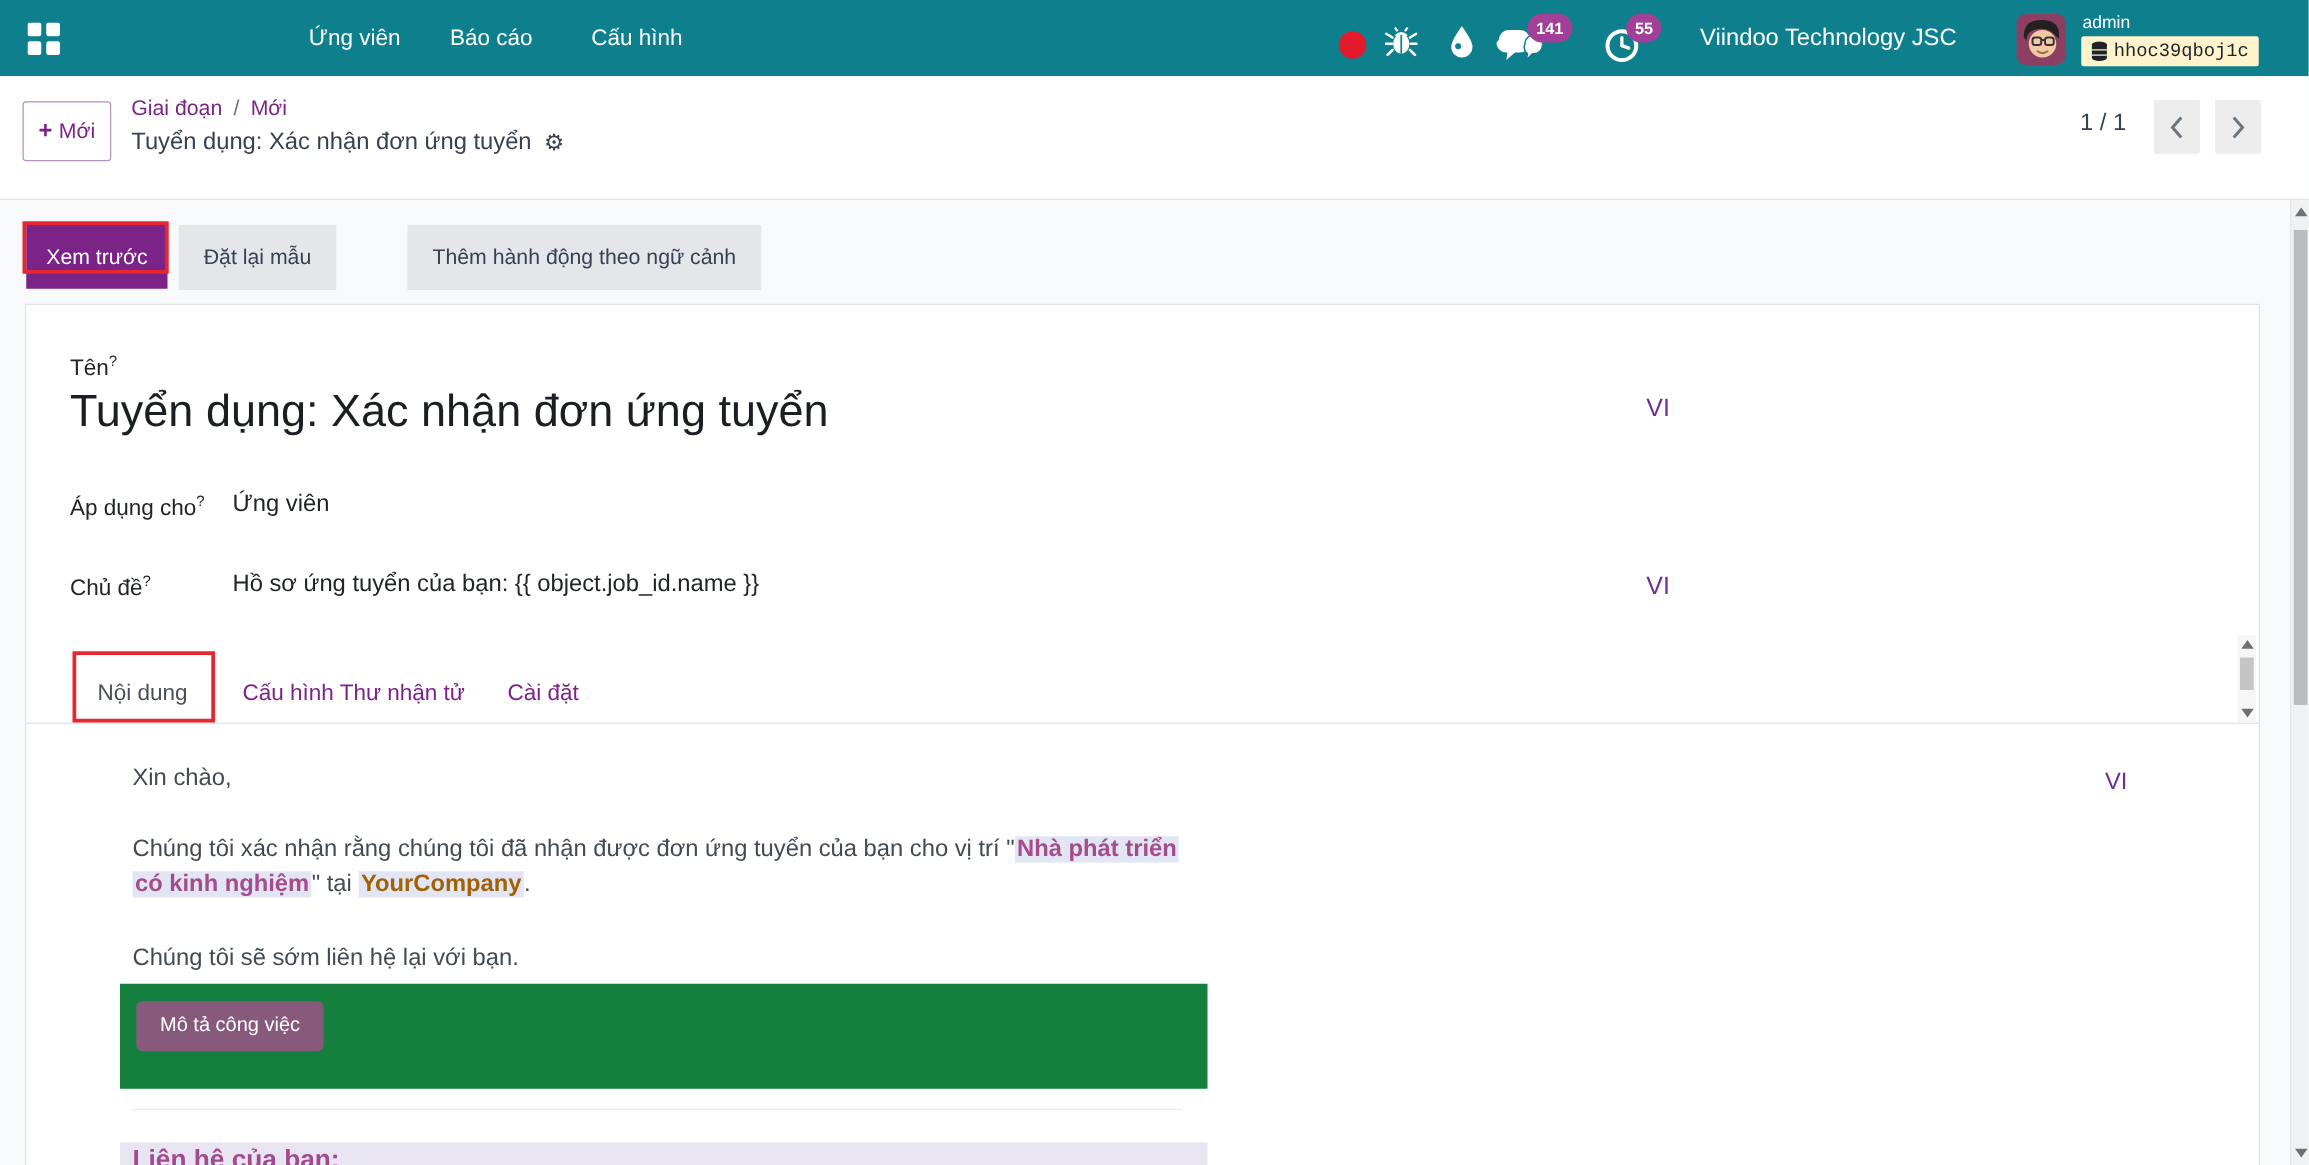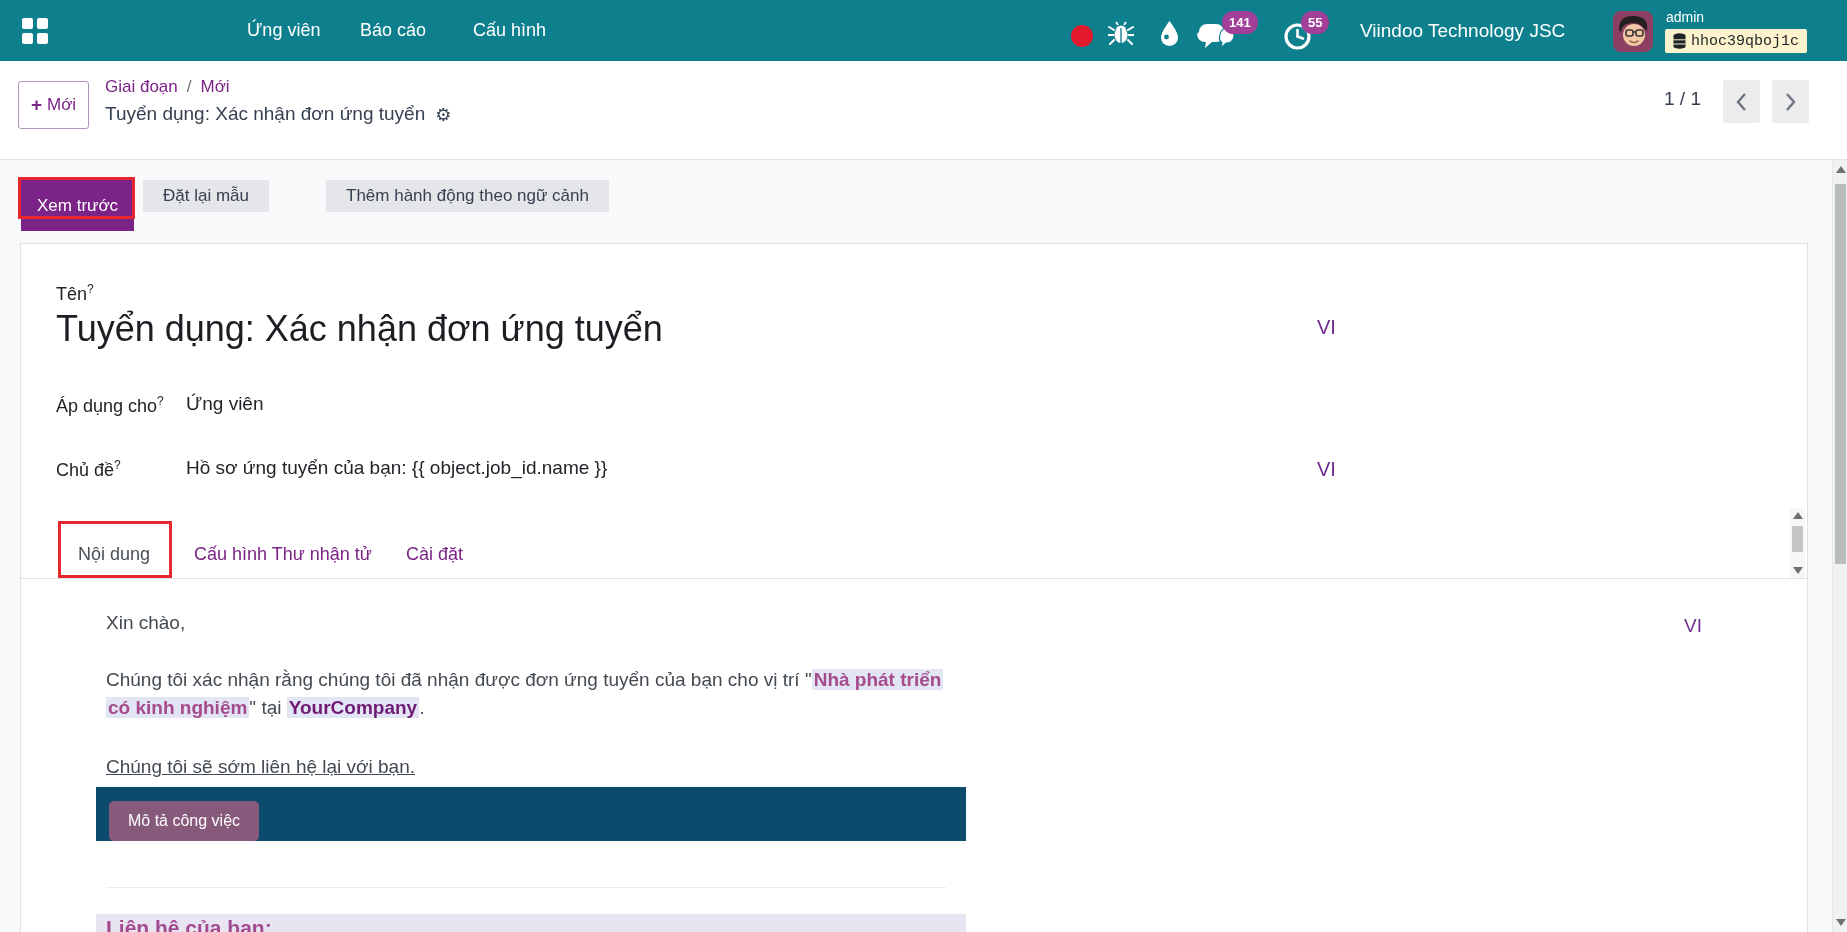--- a/index.html
+++ b/index.html
@@ -59,21 +59,21 @@
   
   .annotation { position:absolute; border:3px solid #e7272d; pointer-events:none; z-index:5; }
   .anno-preview { left:18px; top:177px; width:117px; height:42px; }
   .anno-tab { left:57px; top:520px; width:114px; height:57px; }
   .btn-purple {
     position:absolute; left:21px; top:180px; height:51px; padding:0 16px;
     background:#7b2386; color:#fff; border:none; font-size:17px; cursor:pointer;
     display:flex; align-items:center; font-family:"Liberation Sans", sans-serif;
   }
   .btn-gray {
-    position:absolute; top:180px; height:32px; padding:0 20px;
+    position:absolute; top:180px; height:52px; padding:0 20px;
     background:#e4e6e9; color:#374151; border:none; font-size:17px; cursor:pointer;
     display:flex; align-items:center; font-family:"Liberation Sans", sans-serif;
   }
   .btn-reset { left:143px; }
   .btn-context { left:326px; }
 
   
   .sheet { position:absolute; left:20px; top:243px; width:1788px; height:700px; background:#fff; border:1px solid #e2e2e2; }
   .field-label { position:absolute; font-size:18px; color:#212529; }
   .field-label sup { font-size:12px; color:#212529; }
@@ -83,22 +83,22 @@
 
   .tab-link { position:absolute; top:300px; font-size:18px; cursor:pointer; }
   .tab-active { color:#495057; }
   .tab-purple { color:#7b2386; }
   .tab-divider { position:absolute; left:0; top:334px; width:1786px; height:1px; background:#dee2e6; }
 
   
   .mail-text { position:absolute; font-size:19px; color:#434a52; }
   .hl { background:#e2e5f4; padding:0 2px; }
   .hl-job { color:#a64b8c; font-weight:bold; }
-  .hl-company { color:#701a75; font-weight:bold; }
-  .banner { position:absolute; left:75px; top:543px; width:870px; height:54px; background:#0c4a6e; }
+  .hl-company { color:#a16207; font-weight:bold; }
+  .banner { position:absolute; left:75px; top:543px; width:870px; height:84px; background:#15803d; }
   .job-btn {
     position:absolute; left:13px; top:14px; padding:11px 19px; background:#875a7b; color:#fff;
     border:none; border-radius:5px; font-size:16px; cursor:pointer; font-family:"Liberation Sans", sans-serif;
   }
   .mail-hr { position:absolute; left:85px; top:643px; width:840px; height:1px; background:#ebebeb; }
   .contact-strip { position:absolute; left:75px; top:670px; width:870px; height:42px; background:#e8e4f2; }
   .contact-heading { position:absolute; left:10px; top:2px; font-size:21px; font-weight:bold; color:#a3498f; }
 
   
   .scrollbar-outer { position:absolute; left:1832px; top:160px; width:15px; height:772px; background:#f0f1f2; border-left:1px solid #e7e7e7; }
@@ -264,21 +264,21 @@
 
   <div class="mail-text" style="left:85px; top:368px;">Xin chào,</div>
 
   <div class="mail-text" style="left:85px; top:422px; line-height:28px;">
     <span>Chúng tôi xác nhận rằng chúng tôi đã nhận được đơn ứng tuyển của bạn cho vị trí "</span><span class="hl hl-job">Nhà phát triển</span>
   </div>
   <div class="mail-text" style="left:85px; top:450px; line-height:28px;">
     <span class="hl hl-job">có kinh nghiệm</span><span>" tại </span><span class="hl hl-company">YourCompany</span><span>.</span>
   </div>
 
-  <div class="mail-text" style="left:85px; top:512px;text-decoration:underline;">Chúng tôi sẽ sớm liên hệ lại với bạn.</div>
+  <div class="mail-text" style="left:85px; top:512px;">Chúng tôi sẽ sớm liên hệ lại với bạn.</div>
 
   <div class="banner">
     <button class="job-btn">Mô tả công việc</button>
   </div>
 
   <div class="mail-hr"></div>
 
   <div class="contact-strip">
     <div class="contact-heading">Liên hệ của bạn:</div>
   </div>

